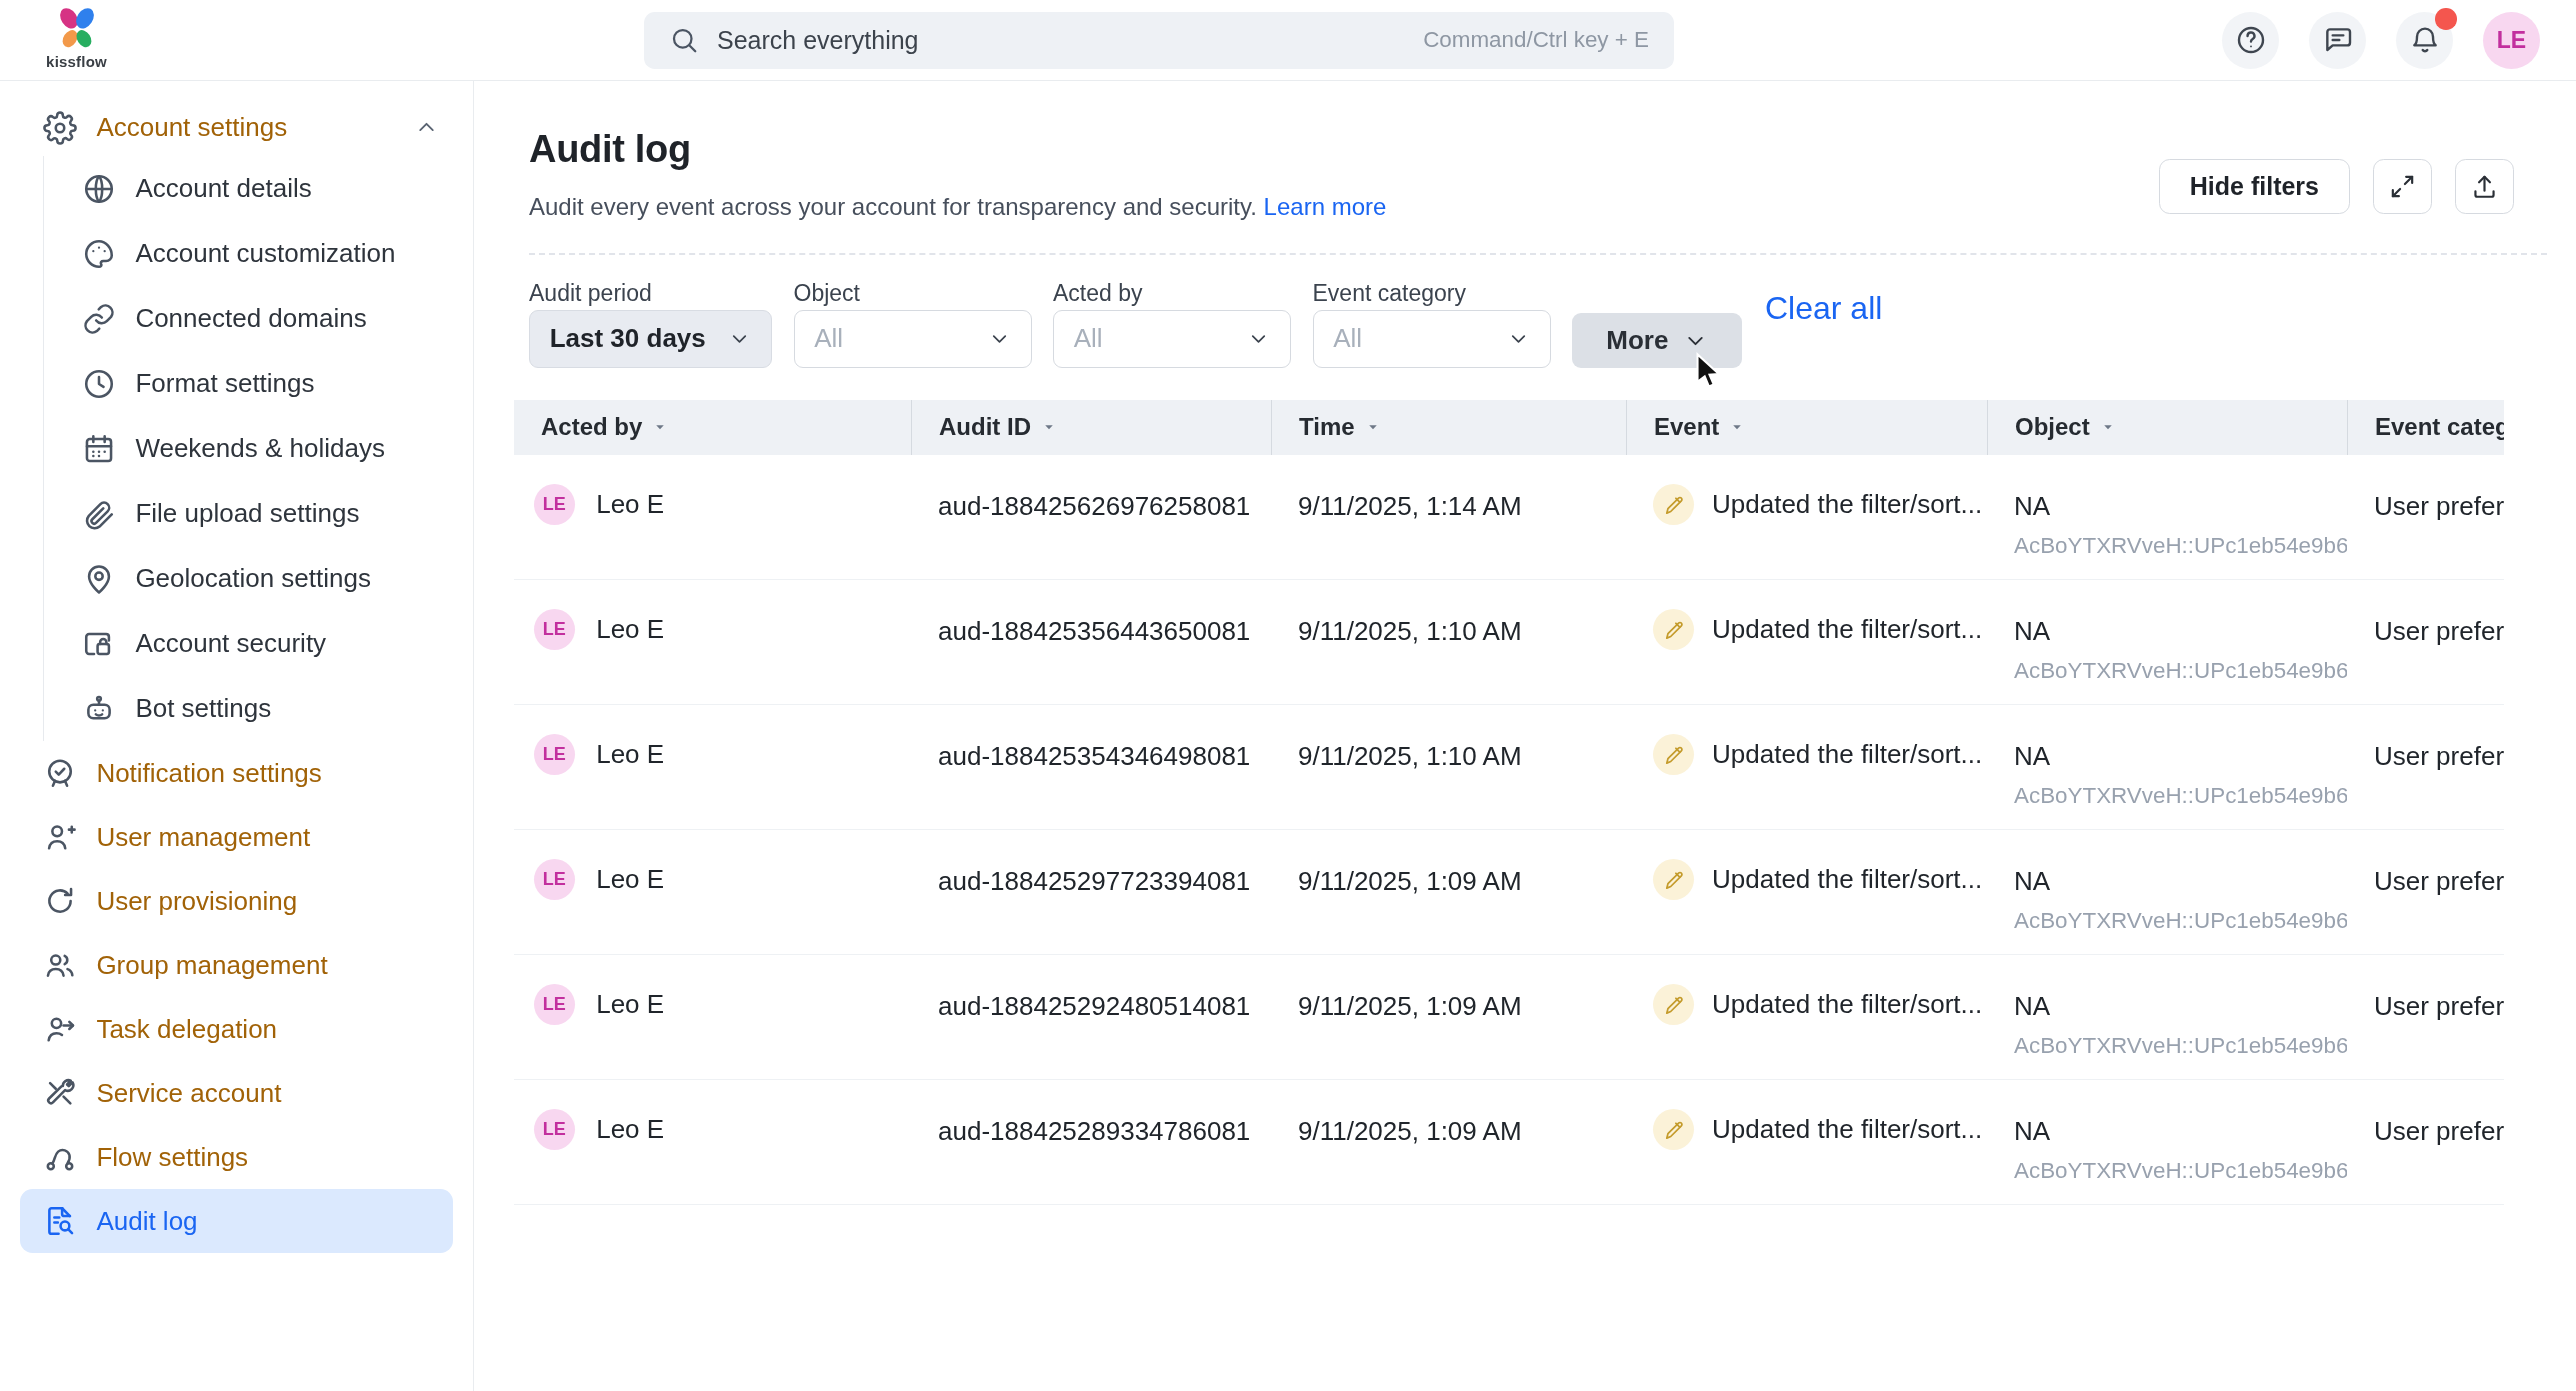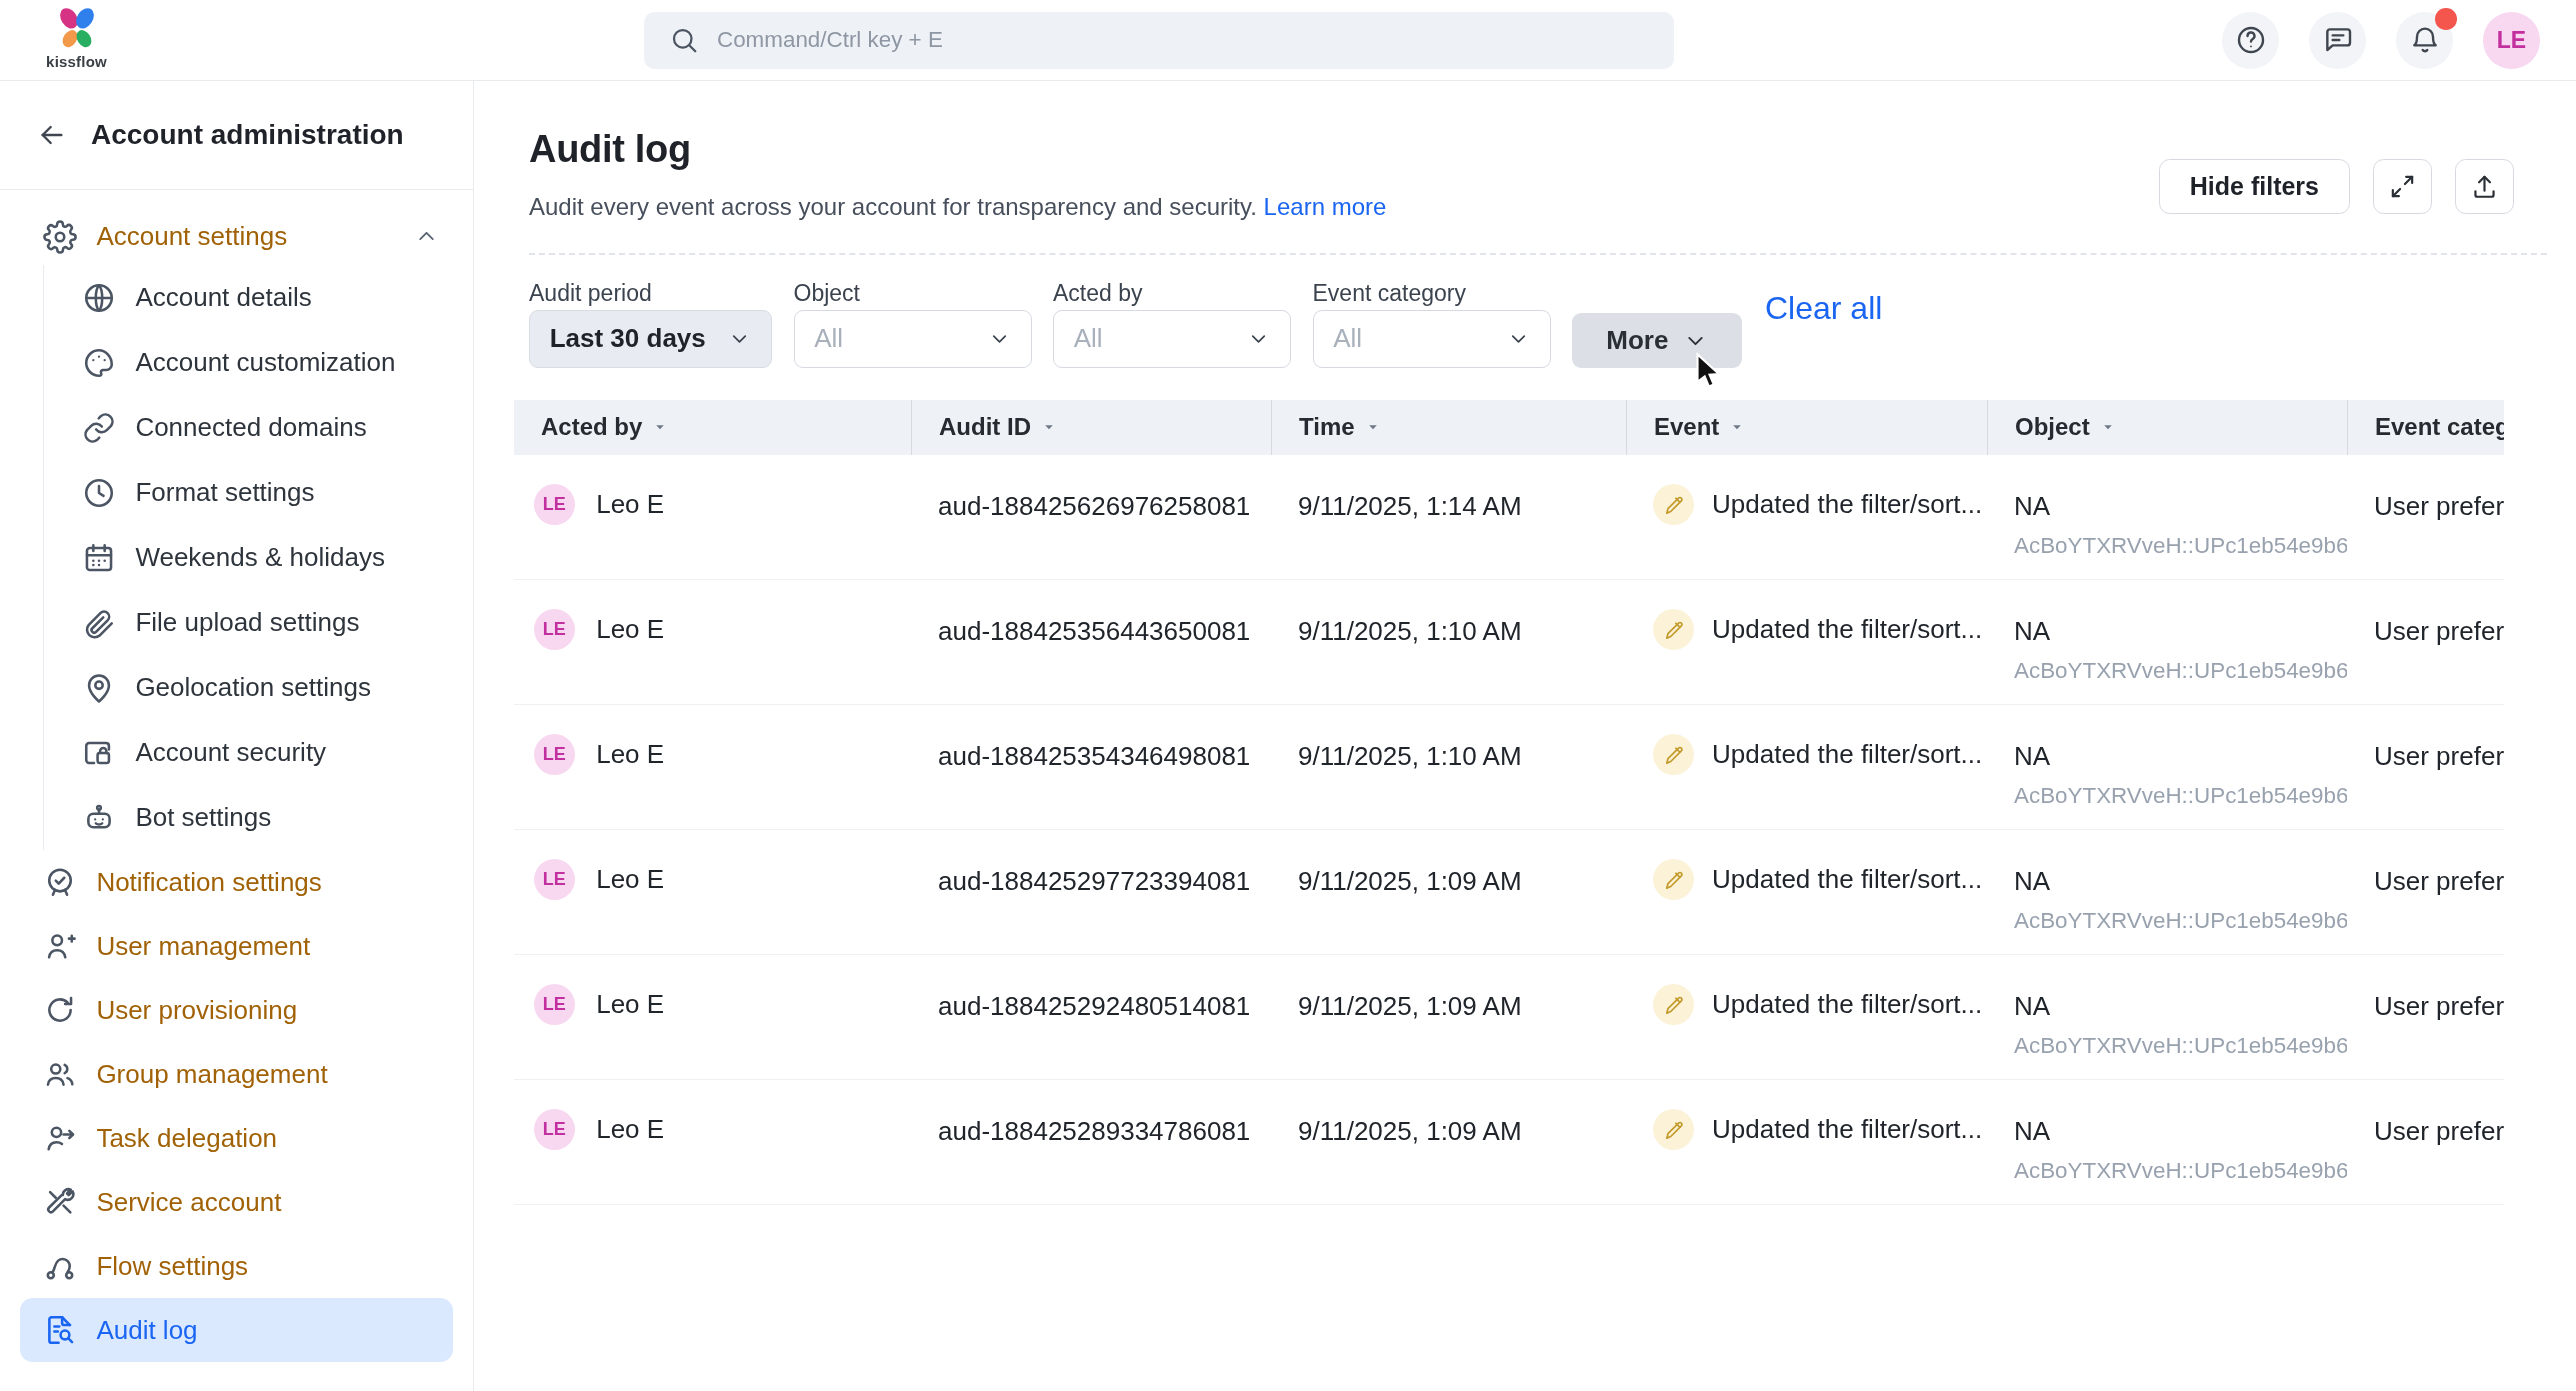--- a/index.html
+++ b/index.html
@@ -266,20 +266,21 @@
       <ellipse cx="17.5" cy="31.5" rx="6.2" ry="8.6" fill="#f2994a" transform="rotate(33 17.5 31.5)"></ellipse>
       <ellipse cx="30.5" cy="31.5" rx="6.2" ry="8.6" fill="#27ae60" transform="rotate(-33 30.5 31.5)"></ellipse>
     </svg>
     <span class="word">kissflow</span>
   </div>
 
   <div class="searchbar">
     <svg class="ic sic" width="30" height="30" viewBox="0 0 34 34">
         <use href="#i-search"></use>
       </svg>
+    <input type="text" placeholder="Search everything" style="">
     <span class="hint">Command/Ctrl key + E</span>
   </div>
 
   <div class="top-actions">
     <div class="icbtn">
       <svg class="ic" width="32" height="32" viewBox="0 0 36 36">
           <use href="#i-help"></use>
         </svg>
     </div>
     <div class="icbtn">
@@ -291,28 +292,20 @@
       <svg class="ic" width="32" height="32" viewBox="0 0 36 36">
           <use href="#i-bell"></use>
         </svg>
       <span class="dot"></span>
     </div>
     <div class="avatar">LE</div>
   </div>
 </header>
 
 <aside class="sidebar">
-  <div class="sb-head">
-    <span class="back">
-      <svg class="ic" width="32" height="32" viewBox="0 0 36 36">
-          <use href="#i-back"></use>
-        </svg>
-    </span>
-    <span class="ttl">Account administration</span>
-  </div>
 
   <nav>
     <div class="nav-item" style="height:57px">
       <svg class="ic nic" width="34" height="34" viewBox="0 0 38 38">
           <use href="#i-gear"></use>
         </svg>
       <span>Account settings</span>
       <span class="chev">
         <svg class="ic" width="25" height="25" viewBox="0 0 28 28">
             <use href="#i-chevron-up"></use>

